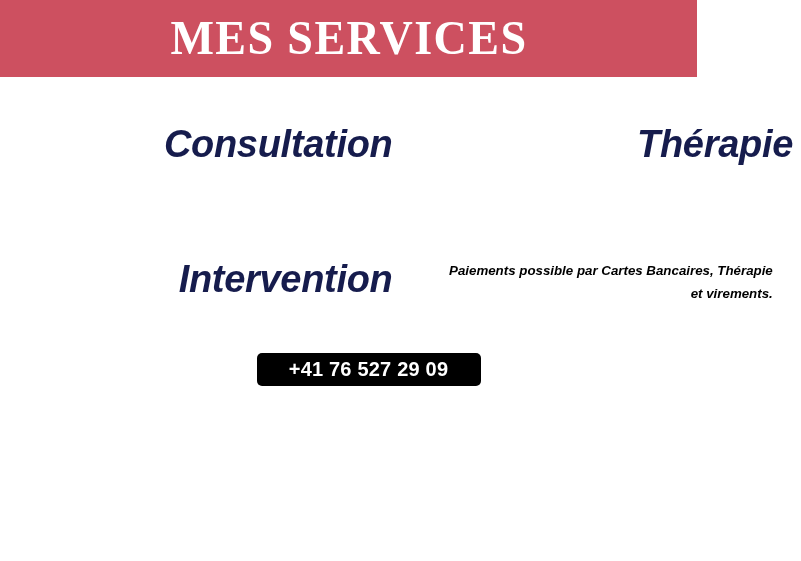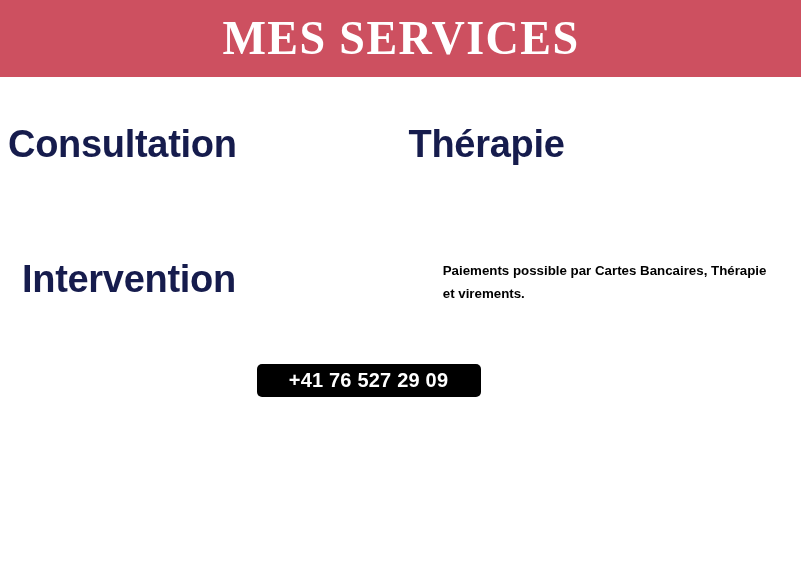--- a/index.html
+++ b/index.html
@@ -11,21 +11,21 @@
     width: 801px;
     height: 561px;
     background: #ffffff;
     font-family: "Liberation Sans", "DejaVu Sans", sans-serif;
     overflow: hidden;
     position: relative;
   }
 
   
   .header-band {
-    width: 801px;
+    width: 697px;
     height: 77px;
     background: #cd5060;
     display: flex;
     align-items: center;
     justify-content: center;
     box-sizing: border-box;
   }
   .header-title {
     color: #ffffff;
     font-family: "Liberation Serif", "DejaVu Serif", serif;
@@ -46,21 +46,22 @@
     box-sizing: border-box;
     padding: 0;
   }
   .services-row {
     display: flex;
     width: 801px;
   }
   .service-col {
     width: 400.5px;
     box-sizing: border-box;
-    text-align: left;
+    text-align: right;
+    font-style: italic;
   }
   .service-col.left  { padding: 0 8px 0 8px; }
   .service-col.right { padding: 0 8px 0 8px; }
 
   .row-one .service-col { padding-top: 48px; }
   .row-two .service-col { padding-top: 73px; padding-left: 22px; }
 
   .service-title {
     color: #161c4d;
     font-size: 38px;
@@ -80,21 +81,21 @@
   .service-col.left .service-body { max-width: 300px; }
   .service-col.right .service-body { max-width: 350px; }
   .row-two .service-col.left .service-body { max-width: 340px; }
   .row-two .service-col.right .service-body { max-width: 330px; }
 
   
   .phone-wrap {
     width: 737px;
     display: flex;
     justify-content: center;
-    margin-top: 42px;
+    margin-top: 31px;
   }
   .phone-button {
     background: #000000;
     color: #ffffff;
     font-size: 20px;
     font-weight: 700;
     letter-spacing: 0.2px;
     border: none;
     border-radius: 5px;
     width: 224px;

